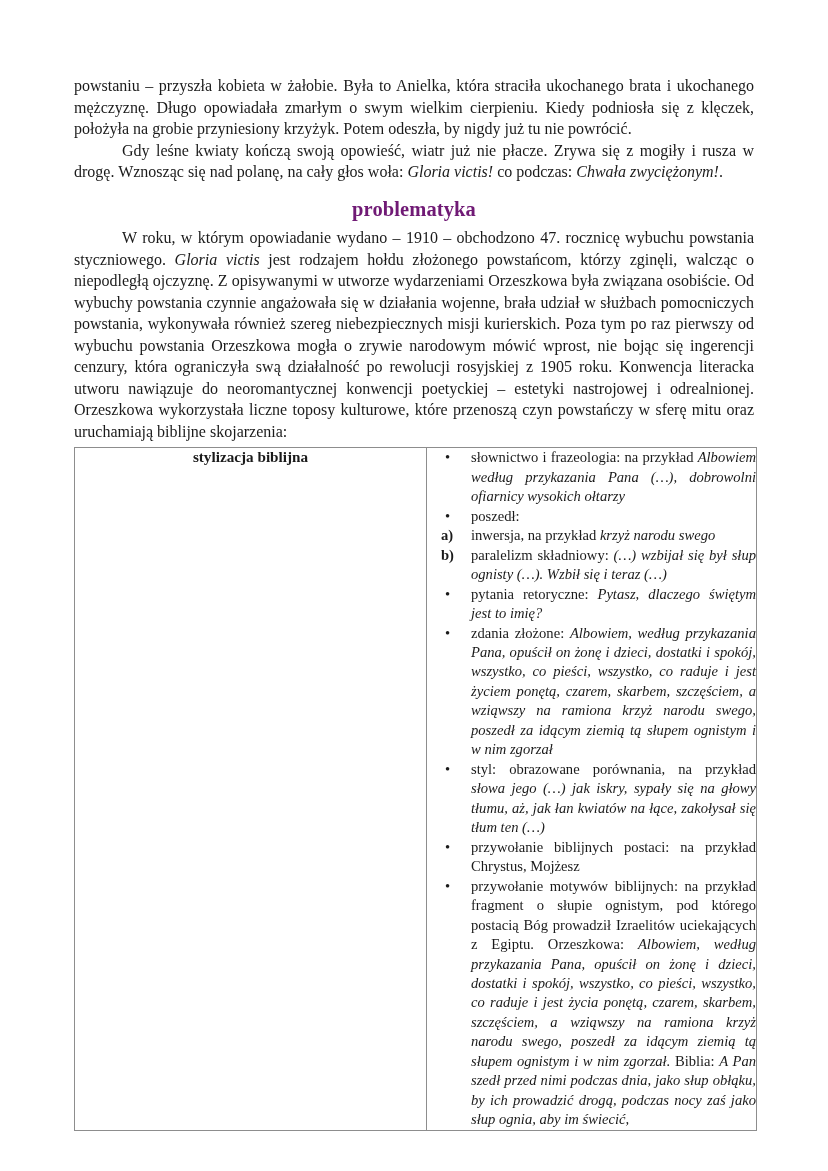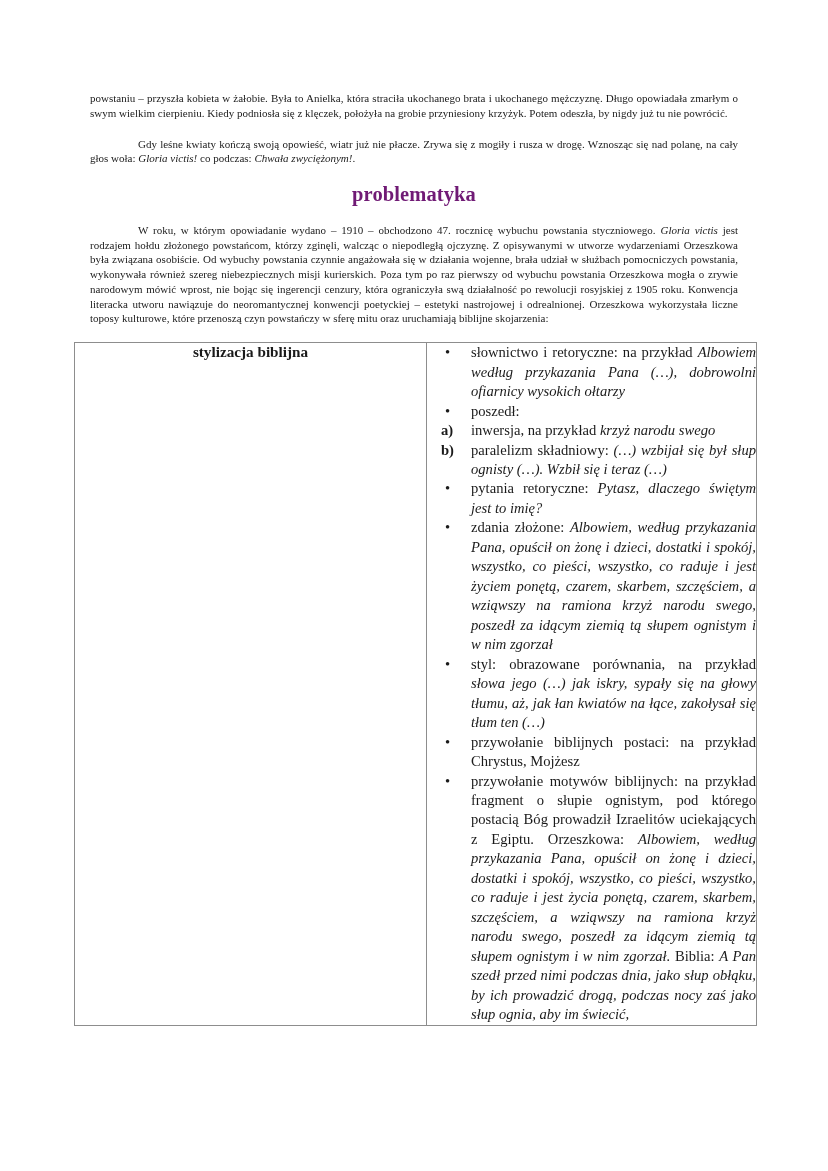--- a/index.html
+++ b/index.html
@@ -17,22 +17,22 @@
     overflow: hidden;
   }
   .page {
     width: 828px;
     height: 1171px;
     box-sizing: border-box;
     padding: 75px 74px 0 74px;
     position: relative;
   }
   p.body-text {
-    margin: 16px;
-    font-size: 11px;
+    margin: 0;
+    font-size: 16px;
     line-height: 1.345;
     text-align: justify;
     text-justify: inter-word;
     hyphens: none;
   }
   p.body-text.indent::before {
     content: "";
     display: inline-block;
     width: 48px;
   }
@@ -140,21 +140,21 @@
   <table class="content-table">
     <tbody>
       <tr>
         <td class="col-left">
           <div class="cell-title">stylizacja biblijna</div>
         </td>
         <td class="col-right">
           <ul class="bul">
               <li class="bullet-item">
                 <span class="marker">•</span>
-                <span class="txt"><b>słownictwo i retoryczne:</b><span> na przykład </span><i>Albowiem według przykazania Pana (…), dobrowolni ofiarnicy wysokich ołtarzy</i></span>
+                <span class="txt"><b>słownictwo i frazeologia:</b><span> na przykład </span><i>Albowiem według przykazania Pana (…), dobrowolni ofiarnicy wysokich ołtarzy</i></span>
               </li>
               <li class="bullet-item">
                 <span class="marker">•</span>
                 <span class="txt"><b>poszedł:</b></span>
               </li>
               <li class="alpha-item">
                 <span class="marker">a)</span>
                 <span class="txt"><span>inwersja, na przykład </span><i>krzyż narodu swego</i></span>
               </li>
               <li class="alpha-item">

